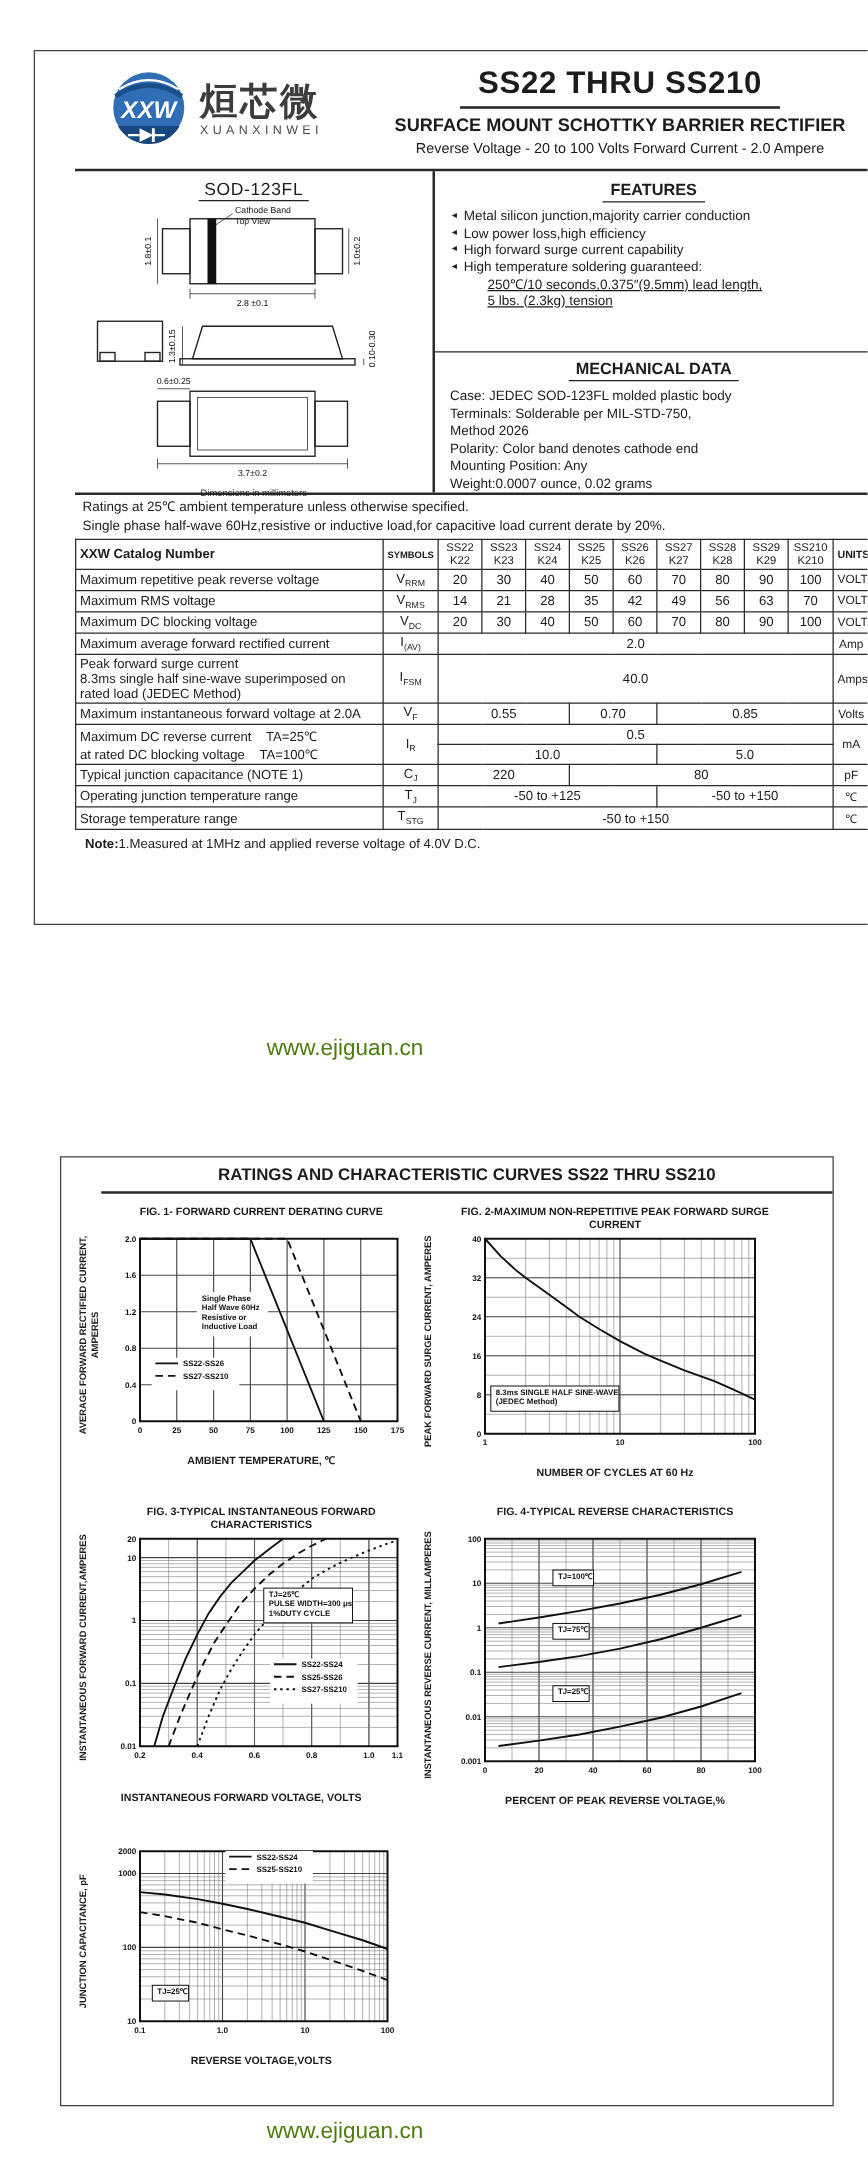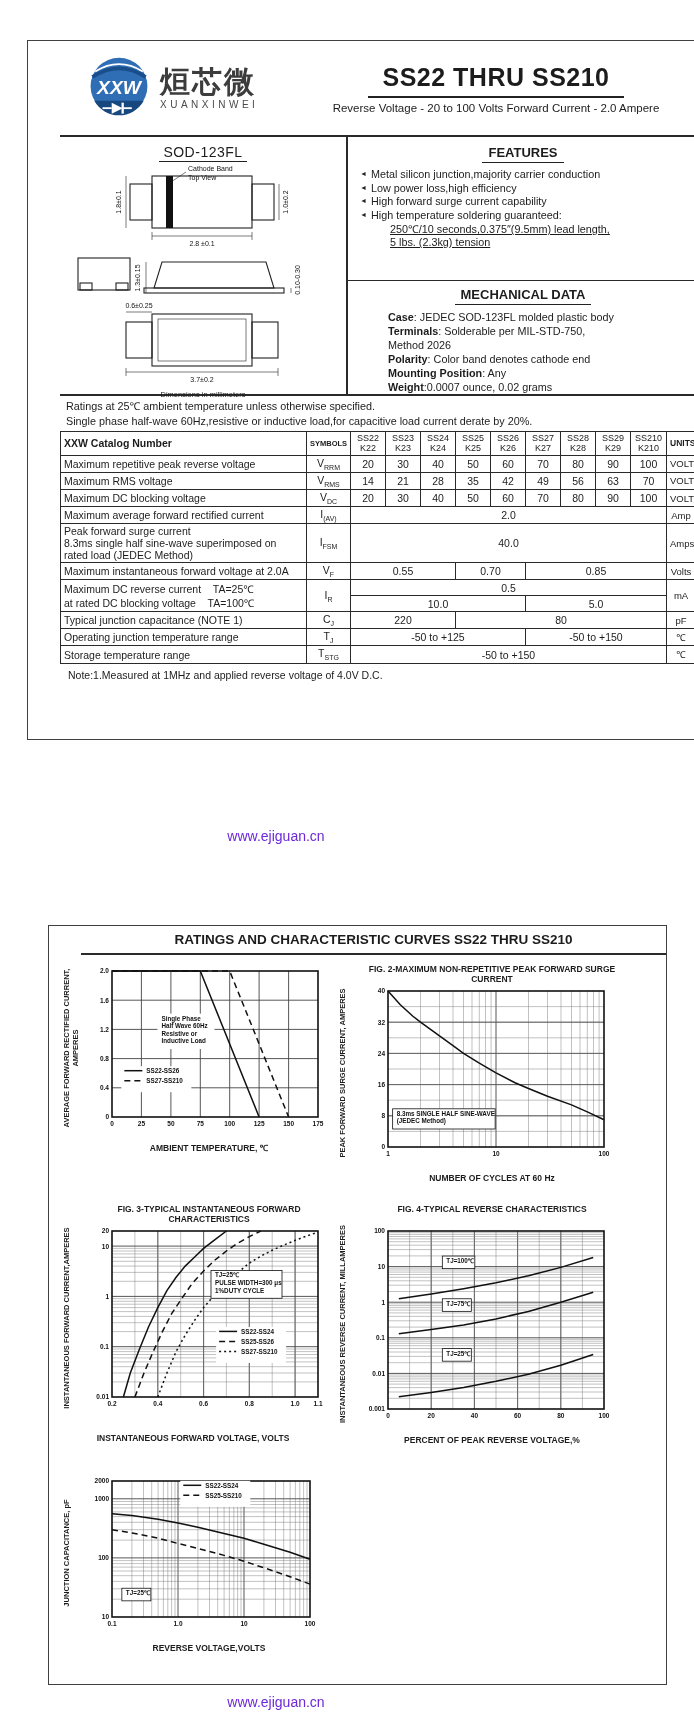--- a/index.html
+++ b/index.html
@@ -21,35 +21,35 @@
   .pkg-caption{font-size:7.5px;margin-top:2px;}
   .right-cell{flex:1;display:flex;flex-direction:column;}
   .features{height:147px;border-bottom:1.5px solid #2a2a2a;box-sizing:border-box;padding:6px 10px 0 12px;}
   .mech{flex:1;padding:4px 10px 0 12px;}
   .sec-head{text-align:center;margin-bottom:5px;}
   .sec-head span{display:inline-block;font-size:13px;font-weight:bold;border-bottom:1.5px solid #222;padding:0 6px 2px 6px;}
   .feat-item{display:flex;font-size:10.8px;line-height:1.18;margin-bottom:1px;}
   .feat-bullet{font-size:7px;margin:2px 4px 0 0;color:#222;flex:none;}
   .feat-cont{font-size:10.8px;line-height:1.18;margin-left:30px;text-decoration:underline;}
   .mech-line{font-size:10.8px;line-height:1.3;}
-  .mech-line b{font-weight:bold;margin-left:28px;}
+  .mech-line b{font-weight:normal;}
   .banner1{border-bottom:2px solid #2a2a2a;text-align:center;font-weight:bold;font-size:13.5px;padding:4px 0;}
   .rat-notes{font-size:10.8px;padding:3px 0 3px 6px;line-height:1.35;}
   table.ratings{border-collapse:collapse;width:636px;table-layout:fixed;font-size:10.5px;}
   table.ratings td{border:1px solid #2a2a2a;padding:1px 3px;height:13px;}
   td.c-label{text-align:left;}
   td.c-sym{text-align:center;font-size:10.5px;}
   td.c-sym sub{font-size:7px;}
   td.c-val{text-align:center;padding:1px 0;}
   td.c-unit{text-align:center;font-size:9.5px;padding:1px 0;}
   td.th{font-weight:bold;}
   td.partcol div{font-size:9px;font-weight:normal;text-align:center;line-height:1.15;}
   .tbl-note{font-size:10.5px;padding:5px 0 0 8px;}
-  .tbl-note b{font-weight:normal;}
-  .footer{position:absolute;left:0;width:552px;text-align:center;font-size:14px;color:#6d28d9;}
+  .tbl-note b{font-weight:bold;}
+  .footer{position:absolute;left:0;width:552px;text-align:center;font-size:18px;color:#4d7c0f;}
   
   #page2{left:48px;top:925px;width:585px;height:758px;}
   .banner2{border-bottom:2px solid #2a2a2a;text-align:center;font-weight:bold;font-size:13.5px;padding:6px 0;}
   .fig{position:absolute;}
   .fig-title{margin-left:24px;text-align:center;font-weight:bold;font-size:8.5px;line-height:1.2;min-height:20px;}
   .fig-row{display:flex;}
   .fig-ylwrap{position:relative;width:24px;flex:none;}
   .fig-ylabel{position:absolute;left:2px;transform:rotate(-90deg);transform-origin:0 0;text-align:center;font-weight:bold;font-size:7.5px;line-height:1.15;}
   .fig-xlabel{margin-left:24px;text-align:center;font-weight:bold;font-size:8.5px;line-height:1.15;margin-top:12px;}
   svg text{font-family:"Liberation Sans",sans-serif;}
@@ -87,20 +87,21 @@
           <line x1="40" y1="58" x2="50" y2="58" stroke="#fff" stroke-width="2"></line>
         </g>
       </svg>
       <div>
         <div class="logo-cn">烜芯微</div>
         <div class="logo-en">XUANXINWEI</div>
       </div>
     </div>
     <div class="titleblock">
       <span class="doc-title">SS22 THRU SS210</span>
+      <div class="doc-sub">SURFACE MOUNT SCHOTTKY BARRIER RECTIFIER</div>
       <div class="doc-line3">Reverse Voltage - 20 to 100 Volts    Forward Current -  2.0 Ampere</div>
     </div>
   </div>
 
   <div class="p1-cols">
     <div class="pkg-cell">
       <span class="pkg-title">SOD-123FL</span>
       <svg width="286" height="222" viewBox="0 0 286 222">
 
         <line class="pk-thin" x1="126" y1="10" x2="111" y2="20"></line>
@@ -361,20 +362,21 @@
     <b>Note:</b><span>1.Measured at 1MHz and applied reverse voltage of 4.0V D.C.</span>
   </div>
 </div>
 
 <div class="footer" style="top:828px;">www.ejiguan.cn</div>
 
 <div class="box" id="page2">
   <div class="banner2">RATINGS AND CHARACTERISTIC CURVES SS22 THRU SS210</div>
 
   <div class="fig" style="left:12px;top:38px;width:272px;">
+    <div class="fig-title">FIG. 1- FORWARD CURRENT DERATING CURVE</div>
     <div class="fig-row">
       <div class="fig-ylwrap">
           <div class="fig-ylabel" style="width:168px;top:168px;">AVERAGE FORWARD RECTIFIED CURRENT, AMPERES</div>
         </div>
       <svg id="fig0" width="240" height="168">
           <line x1="56.4" y1="7" x2="56.4" y2="153" class="g"></line>
           <line x1="85.9" y1="7" x2="85.9" y2="153" class="g"></line>
           <line x1="115.3" y1="7" x2="115.3" y2="153" class="g"></line>
           <line x1="144.7" y1="7" x2="144.7" y2="153" class="g"></line>
           <line x1="174.1" y1="7" x2="174.1" y2="153" class="g"></line>

